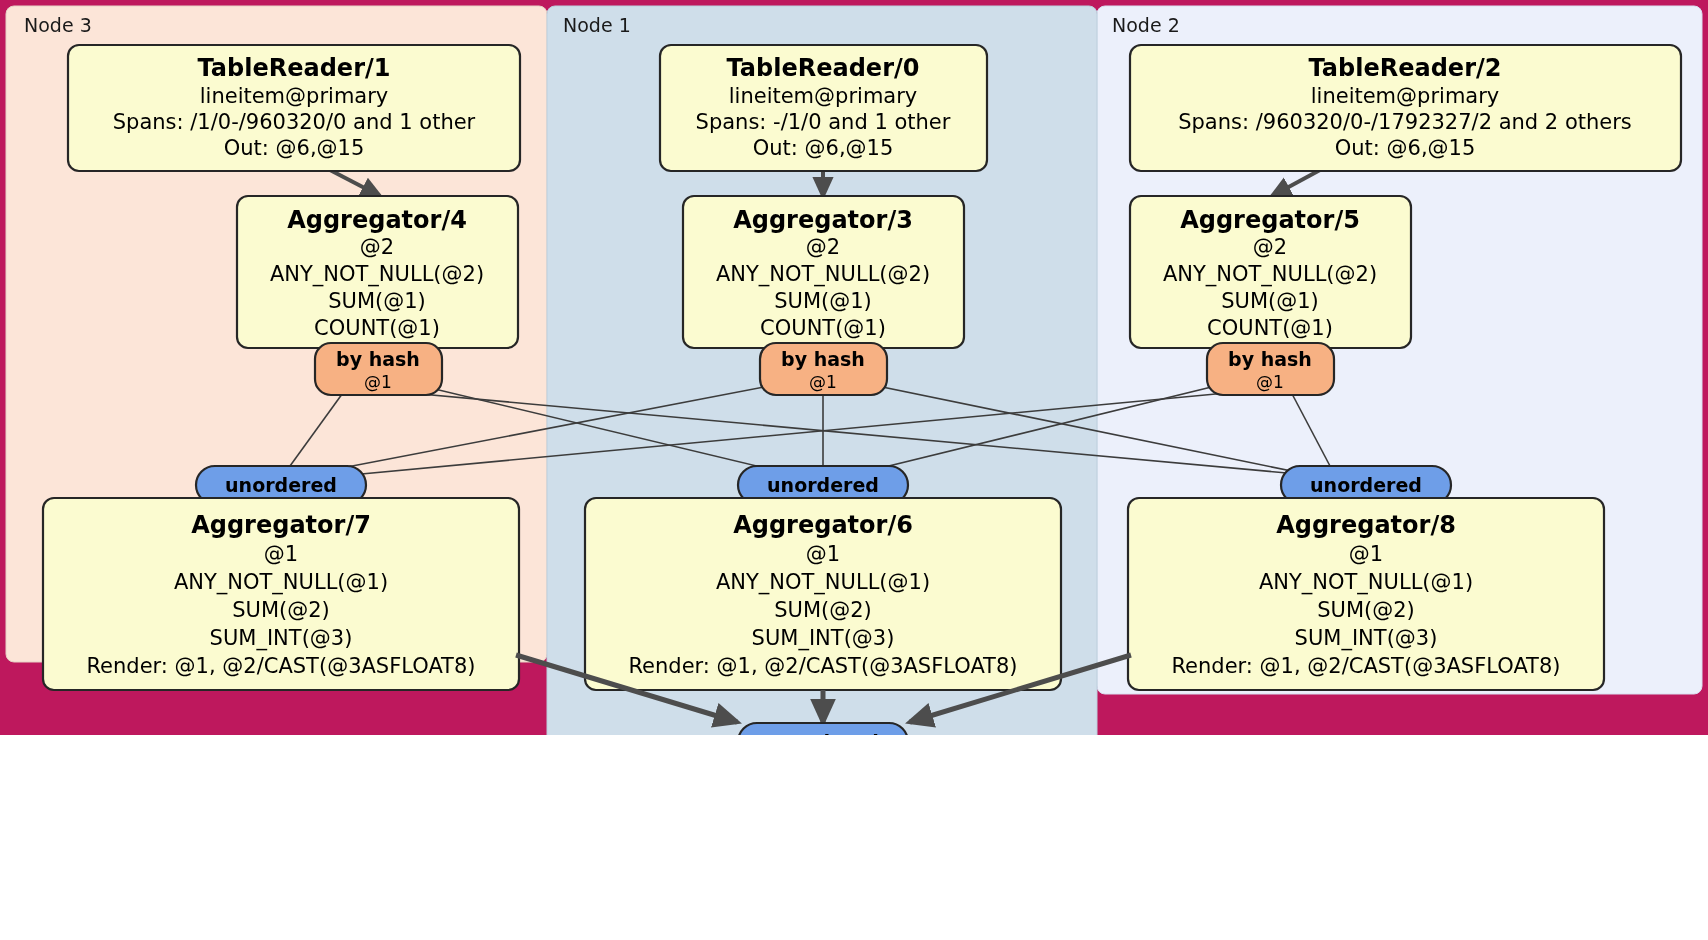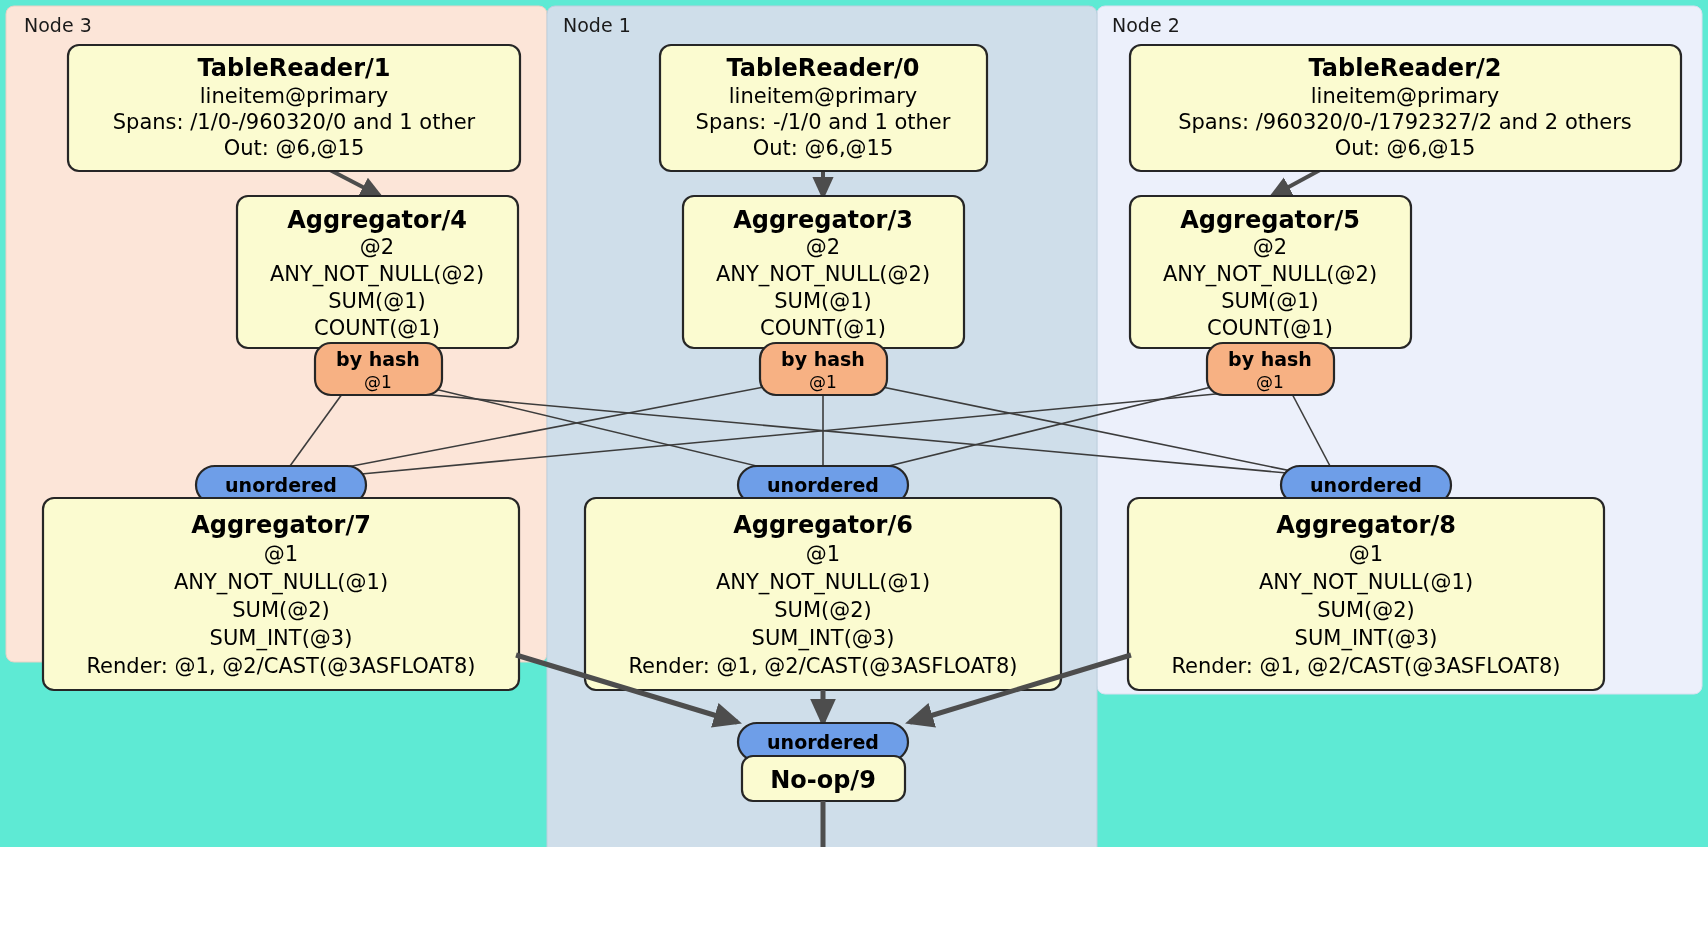--- a/index.html
+++ b/index.html
@@ -1,17 +1,17 @@
 <!DOCTYPE html>
 <html><head>
 <meta charset="utf-8">
 <style>
   html,body{margin:0;padding:0;background:#ffffff;}
   body{font-family:"DejaVu Sans","Liberation Sans",sans-serif;}
-  #stage{position:relative;width:1708px;height:847px;overflow:hidden;background:#5eead4;}
+  #stage{position:relative;width:1708px;height:735px;overflow:hidden;background:#be185d;}
   svg#diagram{position:absolute;left:0;top:0;width:1708px;height:940px;display:block;}
   .node-panel-label{font-size:19px;fill:#1a1a1a;font-family:"DejaVu Sans","Liberation Sans",sans-serif;}
   .proc-title{font-size:24px;font-weight:bold;fill:#000;font-family:"DejaVu Sans","Liberation Sans",sans-serif;}
   .proc-line{font-size:21px;fill:#000;font-family:"DejaVu Sans","Liberation Sans",sans-serif;}
   .badge-title{font-size:19px;font-weight:bold;fill:#000;font-family:"DejaVu Sans","Liberation Sans",sans-serif;}
   .badge-sub{font-size:17px;fill:#000;font-family:"DejaVu Sans","Liberation Sans",sans-serif;}
   .thin-edge{stroke:#3c3c3c;stroke-width:1.6;fill:none;}
   .thick-edge{stroke:#4d4d4d;stroke-width:5;fill:none;}
   .med-edge{stroke:#4d4d4d;stroke-width:4;fill:none;}
   .procbox{fill:#fbfbd0;stroke:#262626;stroke-width:2.2;}

